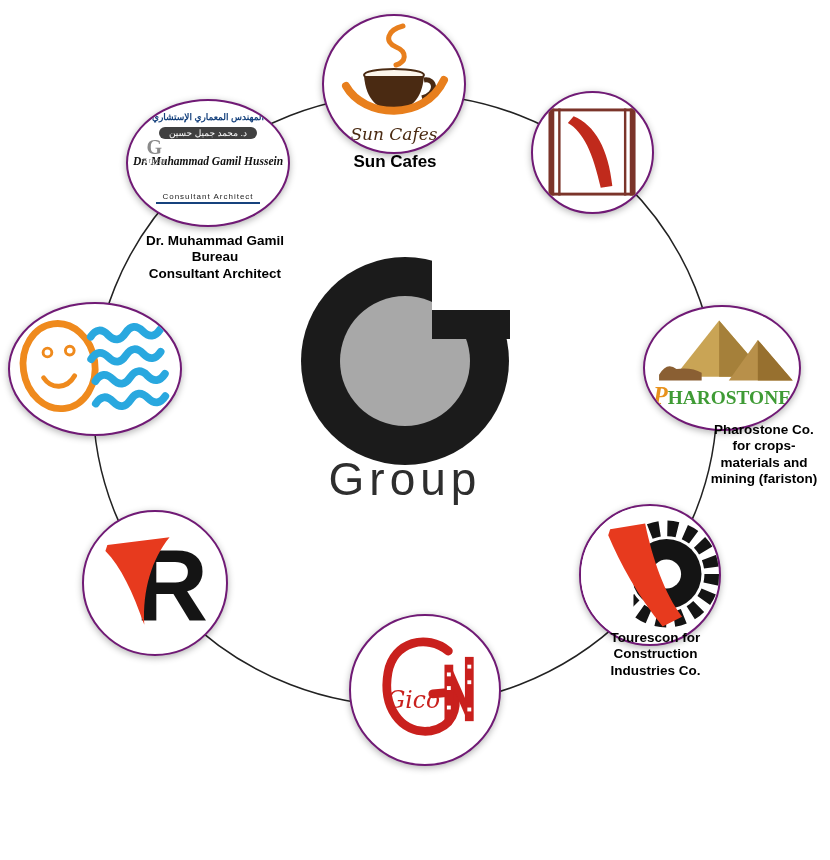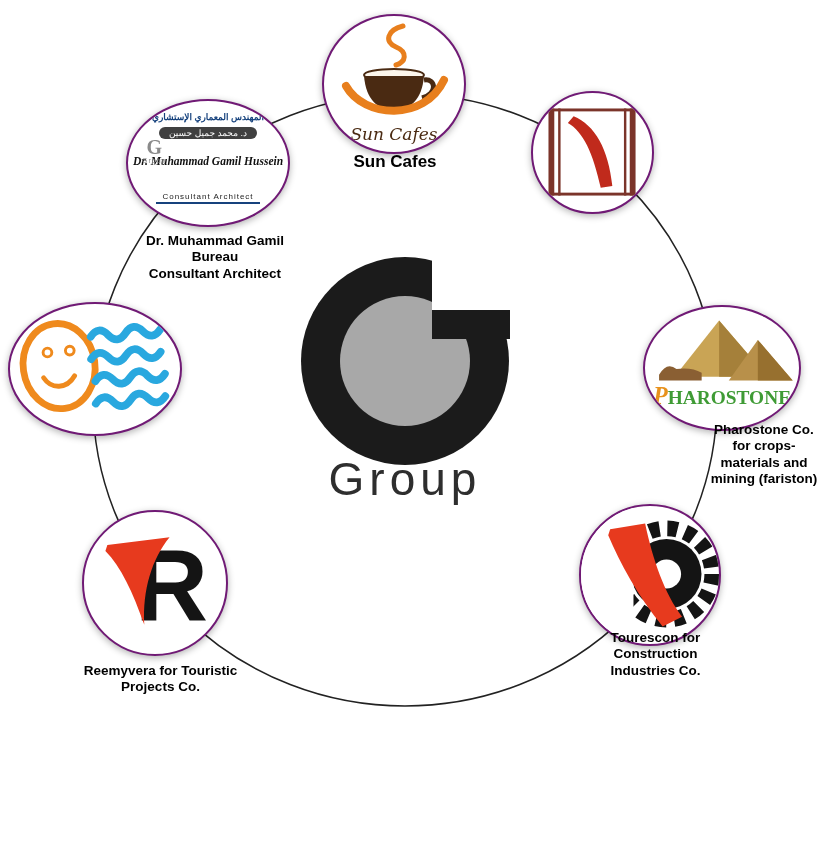--- a/index.html
+++ b/index.html
@@ -129,32 +129,47 @@
 for crops-
 materials and
 mining (fariston)</div>
 
   <div class="node" style="left:82px; top:510px; width:146px; height:146px;">
     <svg width="142" height="142" viewBox="0 0 146 146">
       <text x="90" y="112" text-anchor="middle" font-family="Liberation Sans, sans-serif" font-weight="bold" font-size="104" fill="#141414">R</text>
       <path d="M24 34 L88 26 C 70 48 60 80 62 116 C 50 82 38 56 22 40 Z" fill="#e73a1e"></path>
     </svg>
   </div>
-  <div class="label" style="left:58px; top:663px; width:205px;">Reemyvera for Touristic
-Projects Co.</div>
 
   <div class="node" style="left:579px; top:504px; width:142px; height:142px;">
     <svg width="138" height="138" viewBox="0 0 142 142">
       <g>
         <circle cx="88" cy="70" r="47" fill="none" stroke="#141414" stroke-width="16" stroke-dasharray="10.5 8"></circle>
         <circle cx="88" cy="70" r="36" fill="#141414"></circle>
         <circle cx="88" cy="70" r="15" fill="#ffffff"></circle>
       </g>
       <rect x="0" y="0" width="54" height="142" fill="#ffffff"></rect>
       <path d="M30 24 L66 18 C 74 56 86 90 104 114 L 84 124 C 58 92 40 58 28 30 Z" fill="#e73a1e"></path>
     </svg>
   </div>
   <div class="label" style="left:573px; top:630px; width:165px;">Tourescon for
 Construction
 Industries Co.</div>
 
+  <div class="node" style="left:349px; top:614px; width:152px; height:152px;">
+    <svg width="148" height="148" viewBox="0 0 152 152">
+      <path d="M100 36 C 78 18 44 26 38 58 C 32 92 50 122 82 118 C 104 114 110 96 106 78 L 84 80" stroke="#c9201d" stroke-width="9" fill="none" stroke-linecap="round"></path>
+      <text x="64" y="94" text-anchor="middle" font-family="DejaVu Serif, serif" font-style="italic" font-size="24" fill="#c9201d">Gico</text>
+      <g>
+        <rect x="96" y="50" width="9" height="58" fill="#c9201d"></rect>
+        <rect x="117" y="42" width="9" height="66" fill="#c9201d"></rect>
+        <line x1="100" y1="54" x2="122" y2="104" stroke="#c9201d" stroke-width="7"></line>
+        <rect x="98.5" y="58" width="4" height="4" fill="#fff"></rect>
+        <rect x="98.5" y="72" width="4" height="4" fill="#fff"></rect>
+        <rect x="98.5" y="92" width="4" height="4" fill="#fff"></rect>
+        <rect x="119.5" y="50" width="4" height="4" fill="#fff"></rect>
+        <rect x="119.5" y="66" width="4" height="4" fill="#fff"></rect>
+        <rect x="119.5" y="94" width="4" height="4" fill="#fff"></rect>
+      </g>
+    </svg>
+  </div>
 
 </div>
 
 </body></html>

